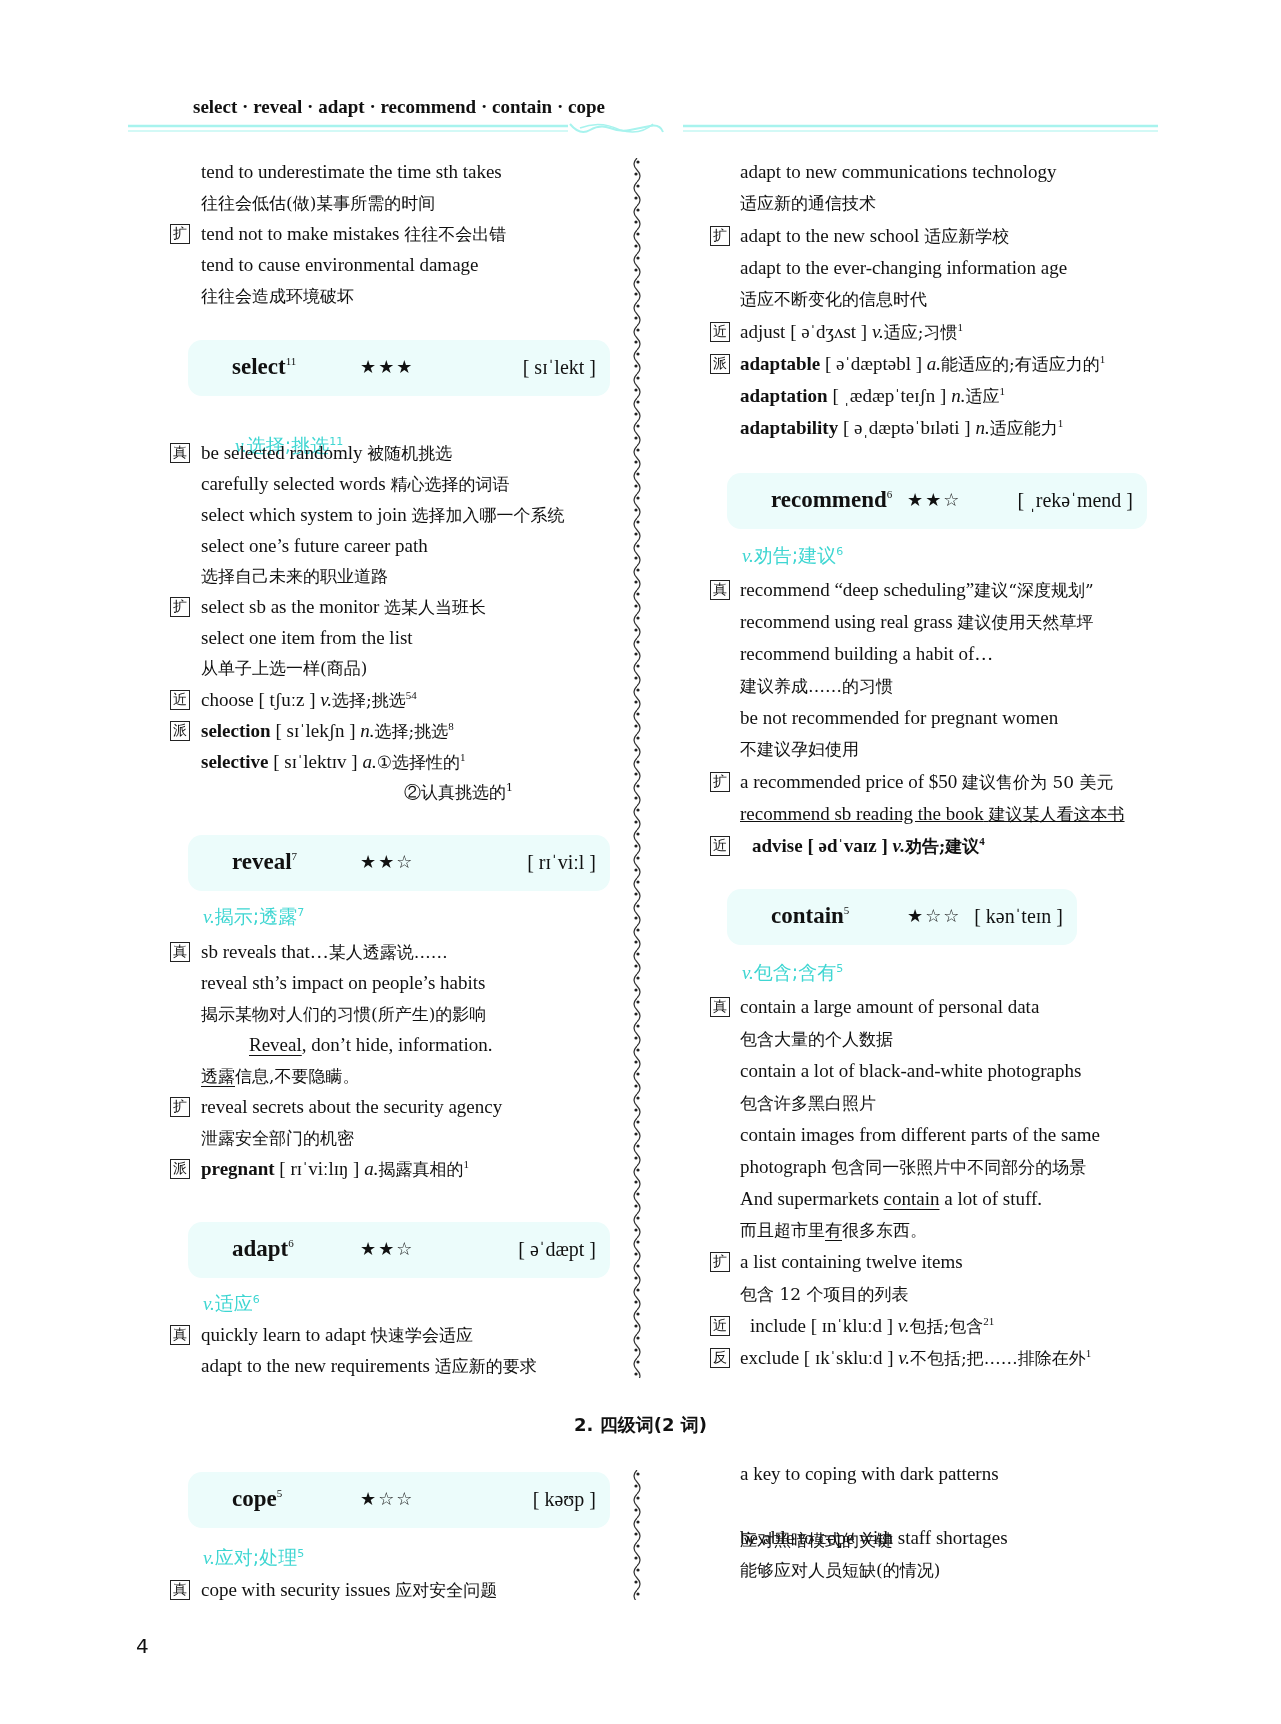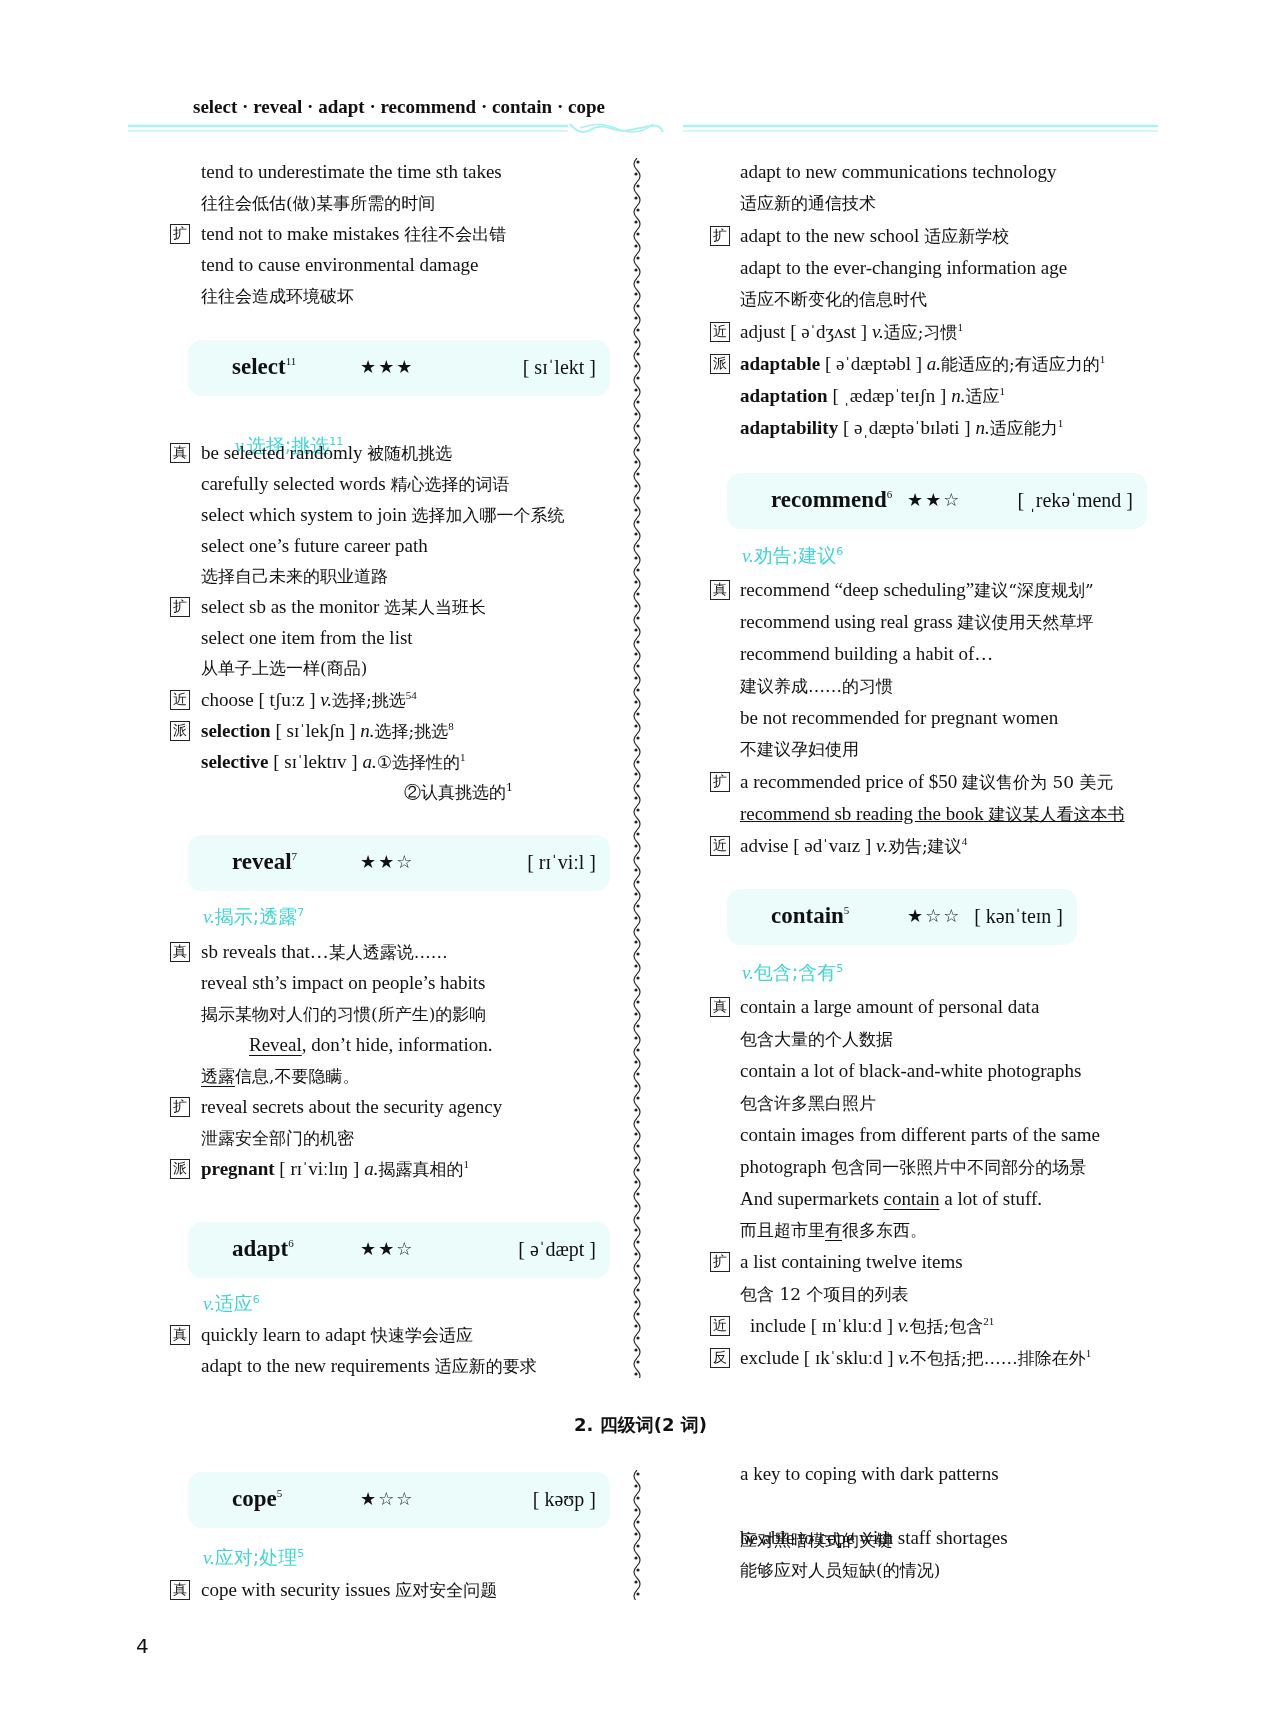--- a/index.html
+++ b/index.html
@@ -161,21 +161,21 @@
   <div class="line" style="left:30px; top:579px;"><span>recommend “deep scheduling”</span><span class="zh">建议“深度规划”</span></div>
   <div class="line" style="left:30px; top:611px;"><span>recommend using real grass</span> <span class="zh">建议使用天然草坪</span></div>
   <div class="line" style="left:30px; top:643px;">recommend building a habit of…</div>
   <div class="line zh" style="left:30px; top:675px;">建议养成……的习惯</div>
   <div class="line" style="left:30px; top:707px;">be not recommended for pregnant women</div>
   <div class="line zh" style="left:30px; top:738px;">不建议孕妇使用</div>
   <span class="tag" style="left:0px; top:772px;">扩</span>
   <div class="line" style="left:30px; top:771px;"><span>a recommended price of $50</span> <span class="zh">建议售价为 50 美元</span></div>
   <div class="line" style="left:30px; top:803px;text-decoration:underline;"><span>recommend sb reading the book</span> <span class="zh">建议某人看这本书</span></div>
   <span class="tag" style="left:0px; top:836px;">近</span>
-  <div class="line" style="left:30px; top:835px;"><span>advise</span> <span>[ ədˈvaɪz ]</span> <span class="ital">v.</span><span class="zh">劝告;建议</span><span class="sup">4</span></div>
+  <div class="line" style="left:42px; top:835px;font-weight:bold;"><span>advise</span> <span>[ ədˈvaɪz ]</span> <span class="ital">v.</span><span class="zh">劝告;建议</span><span class="sup">4</span></div>
 
   <div class="word-box" style="left:17px; top:889px; width:350px;">
     <span class="w"><span>contain</span><span class="sup">5</span></span>
     <span class="stars" style="left:180px;">★☆☆</span>
     <span class="ipa">[ kənˈteɪn ]</span>
   </div>
   <div class="meaning" style="left:32px; top:960px;"><span class="ital">v.</span><span>包含;含有</span><span class="sup">5</span></div>
   <span class="tag" style="left:0px; top:997px;">真</span>
   <div class="line" style="left:30px; top:996px;">contain a large amount of personal data</div>
   <div class="line zh" style="left:30px; top:1028px;">包含大量的个人数据</div>

